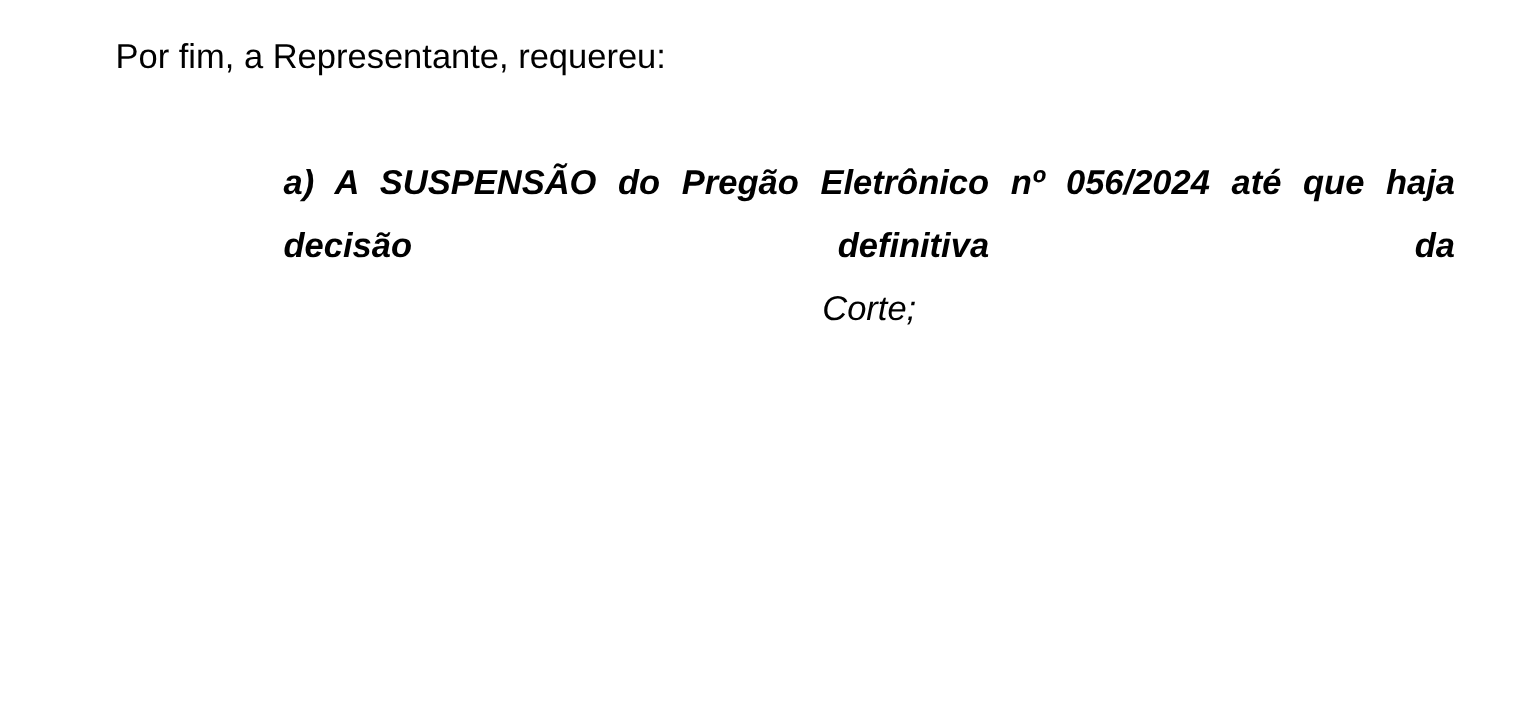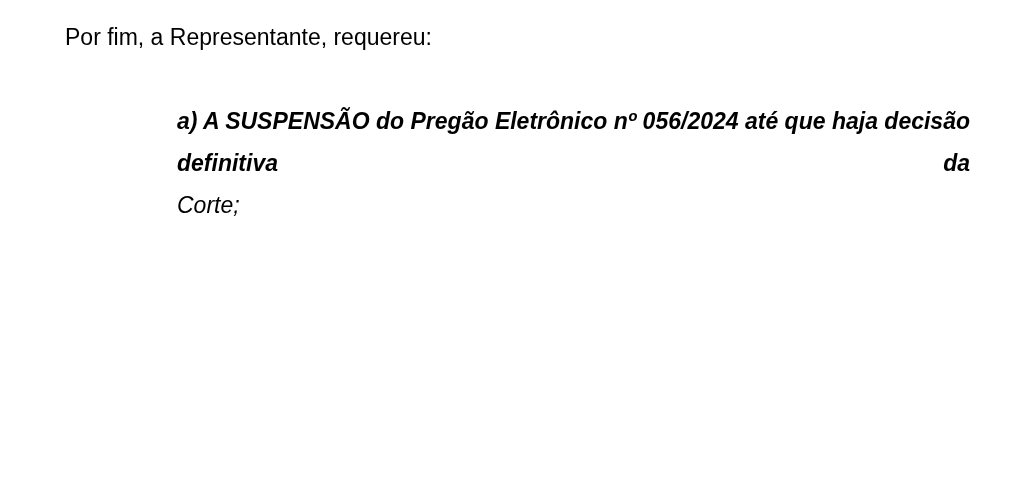--- a/index.html
+++ b/index.html
@@ -12,33 +12,35 @@
     width: 1024px;
     height: 484px;
     background: #ffffff;
     color: #000000;
     font-family: "Liberation Sans", sans-serif;
     font-size: 23px;
     line-height: 42px;
     overflow: hidden;
     box-sizing: border-box;
     padding-top: 16px;
+    padding-left: 12px;
   }
   .intro {
     margin: 0 0 0 65px;
   }
   .quote {
     margin: 42px 54px 0 177px; 
     font-style: italic;
   }
   .quote p {
     margin: 0;
   }
   .line {
     display: block;
+    text-align: center;
   }
   .line.justified {
     text-align: justify;
     text-align-last: justify;
     font-weight: bold;
   }
 </style>
 </head>
 <body>
 

